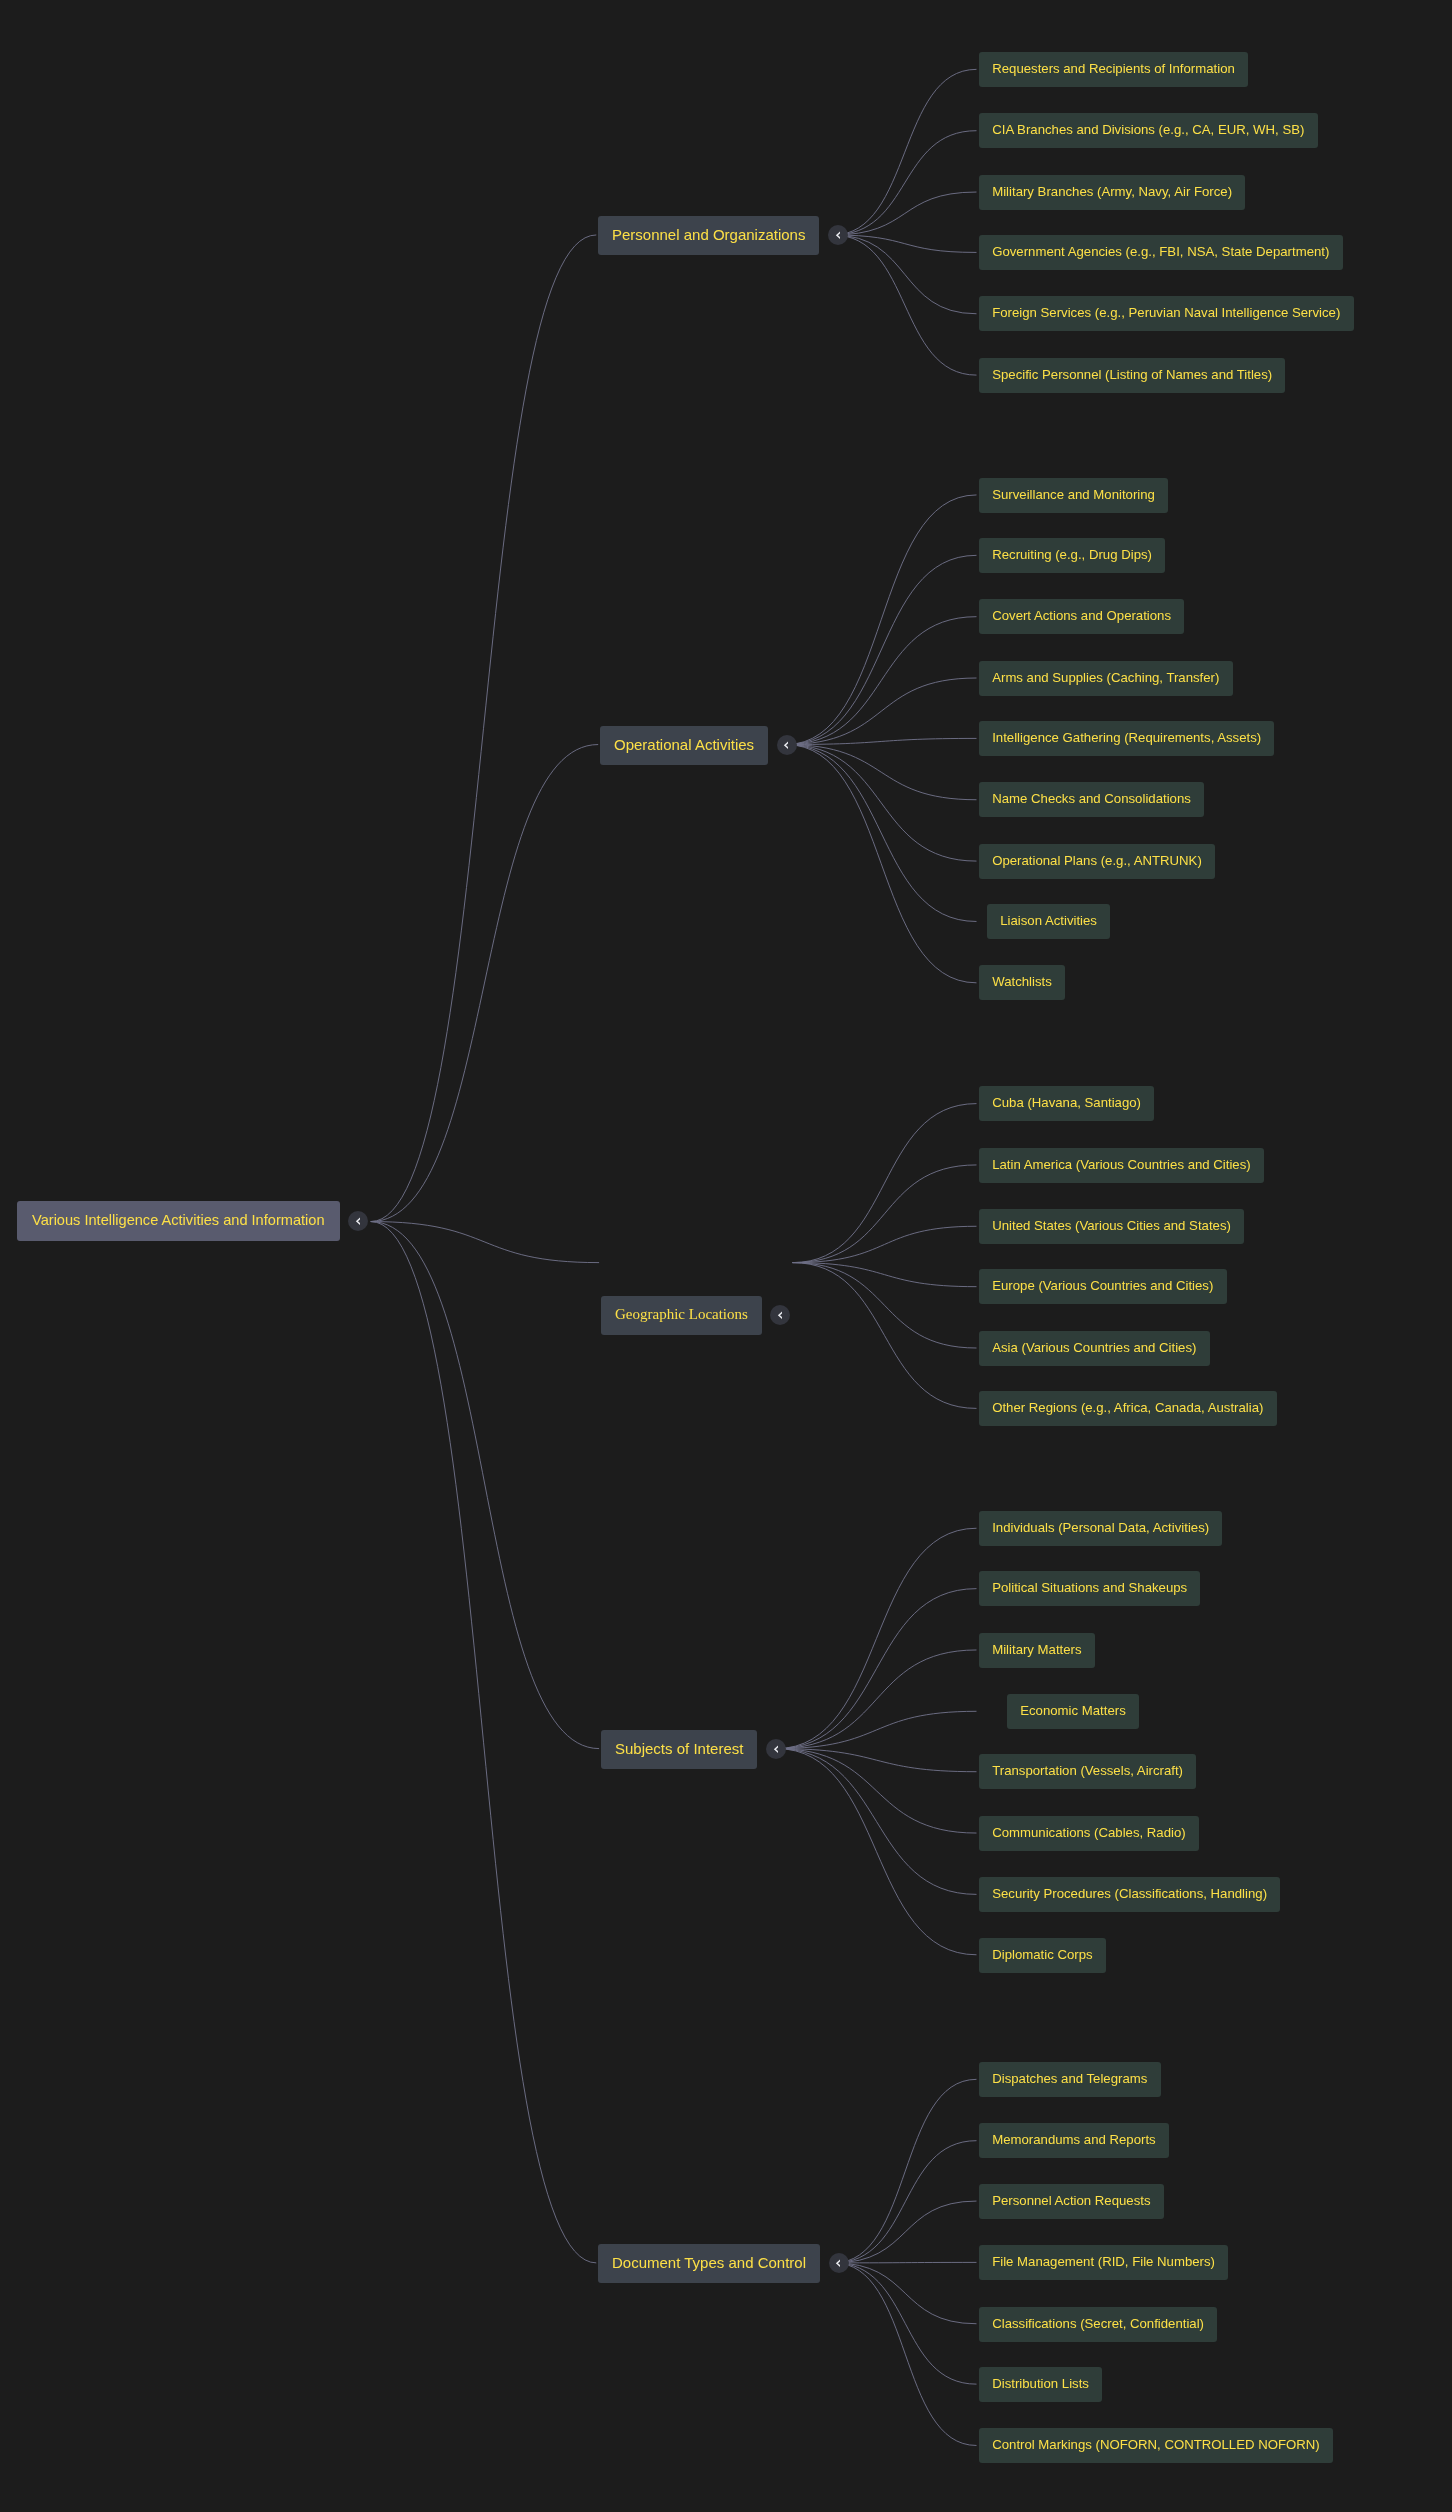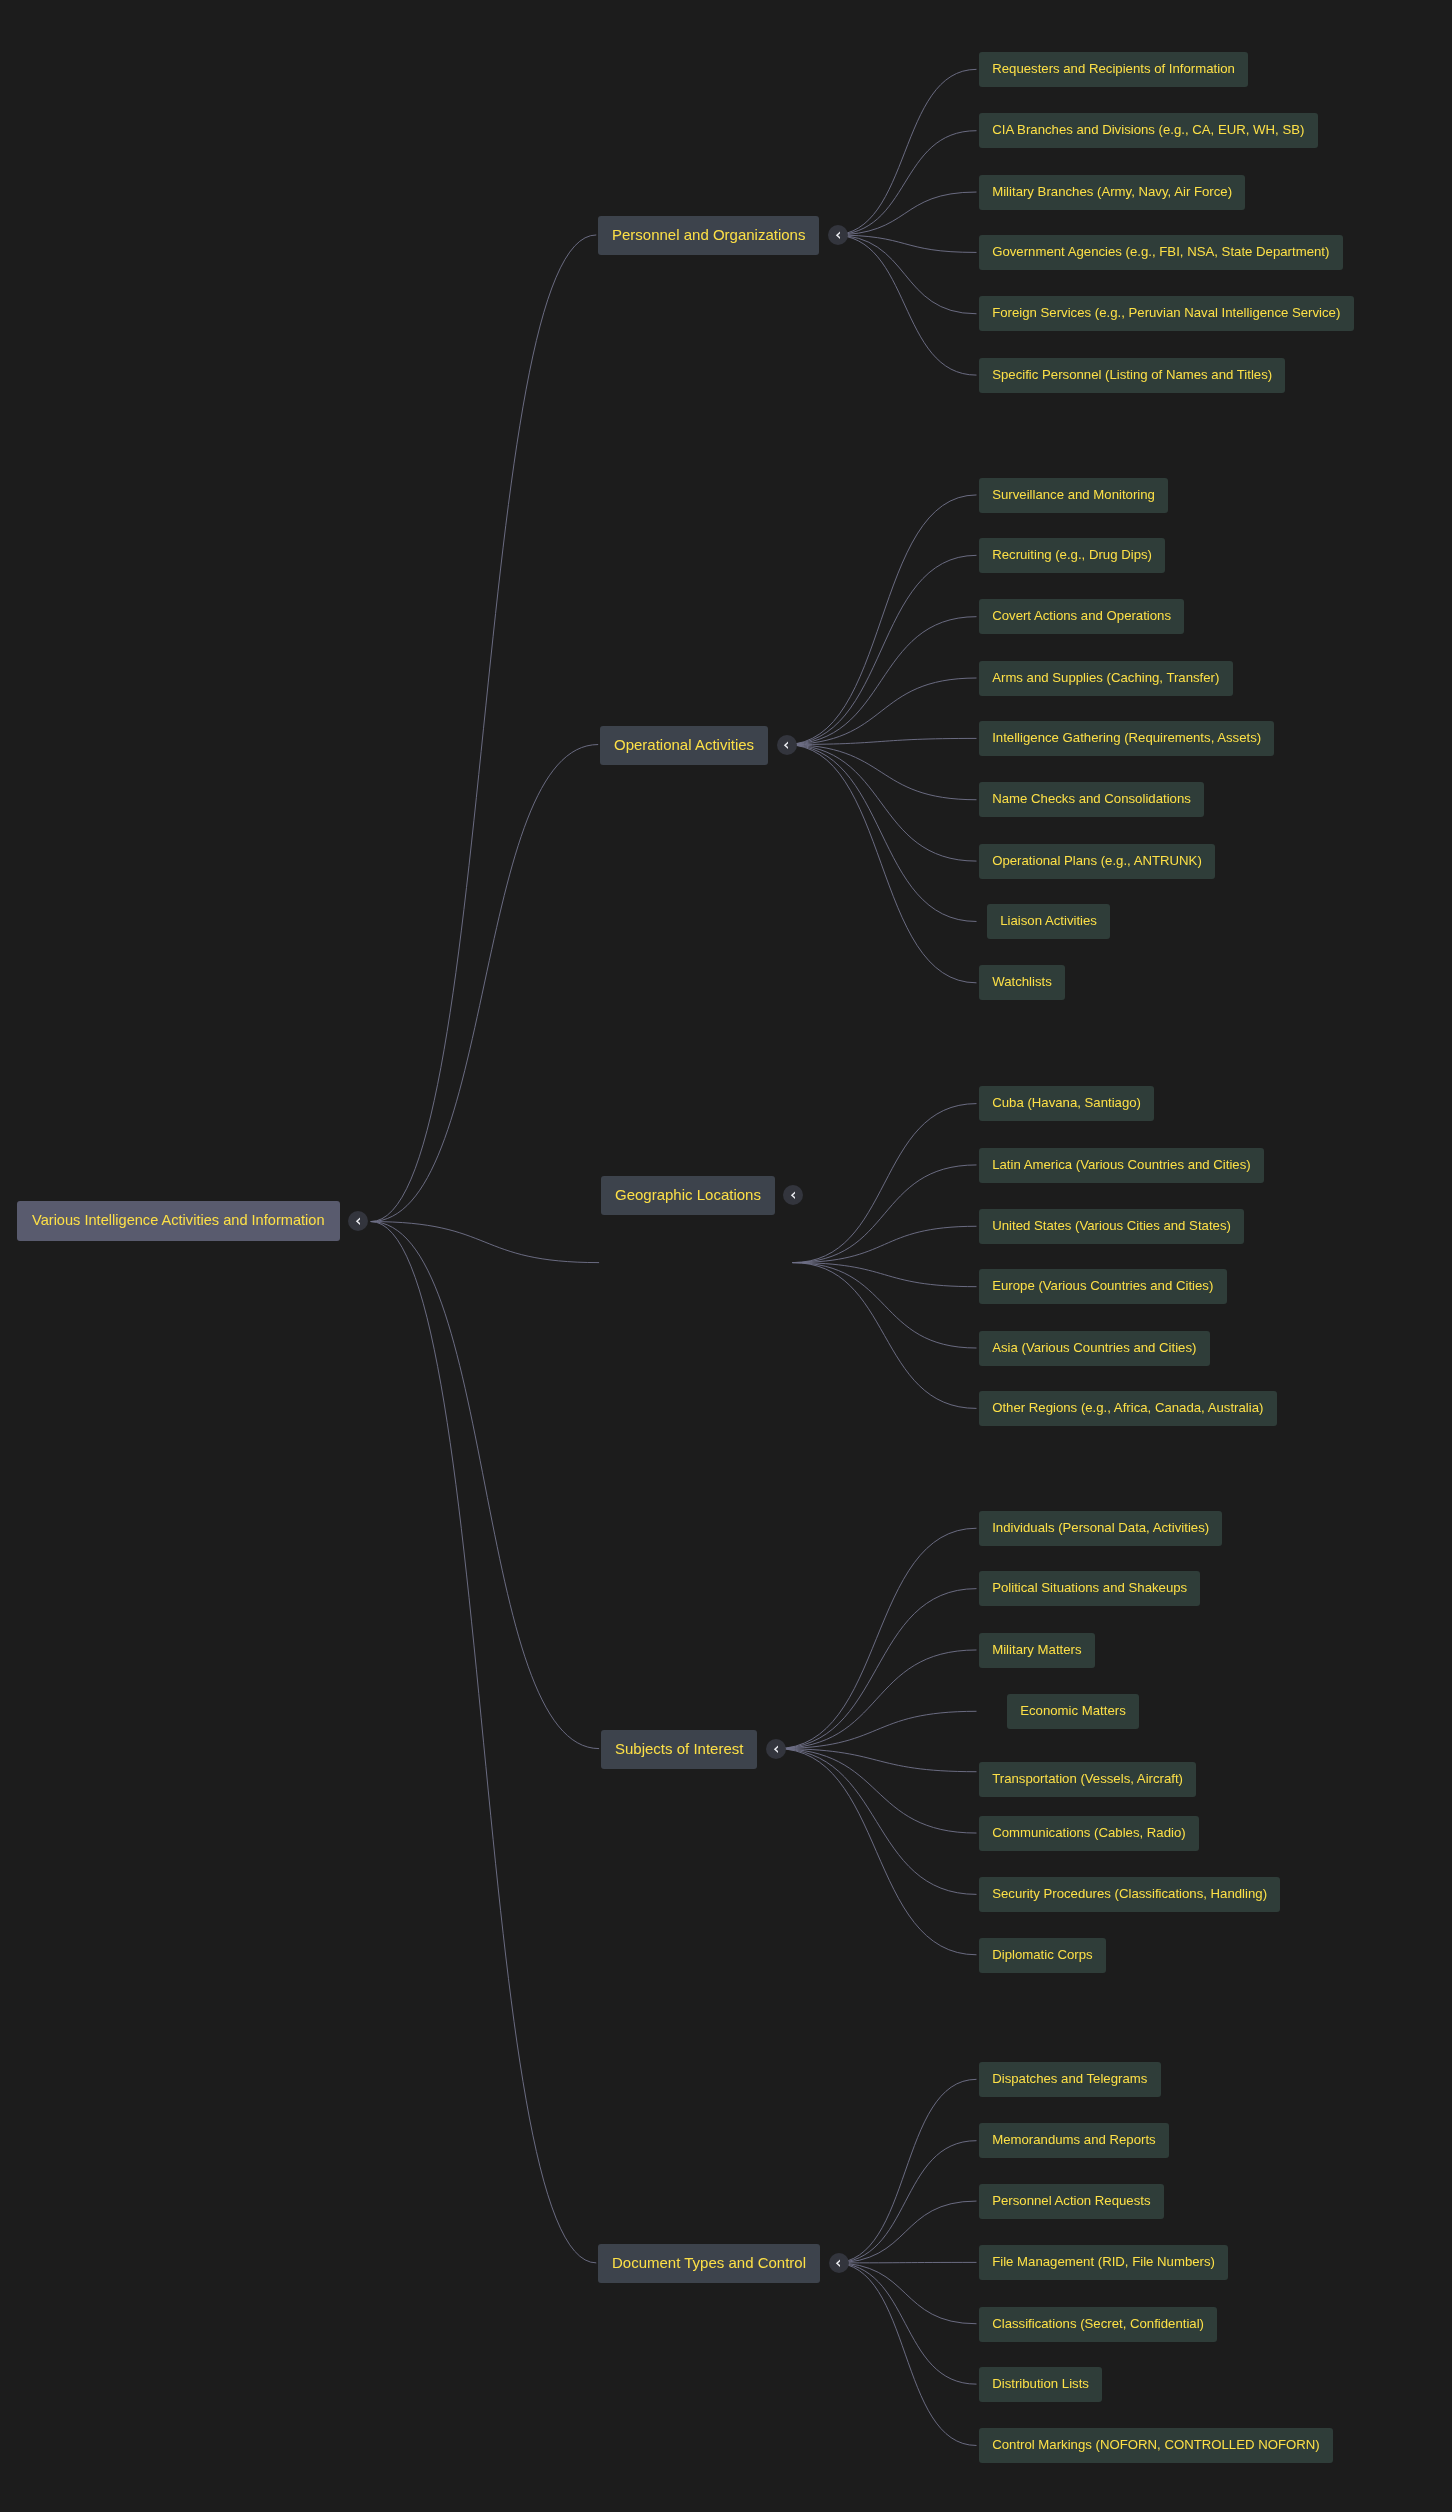--- a/index.html
+++ b/index.html
@@ -188,21 +188,21 @@
       </div>
       <div class="node node-leaf" style="left: 979px; top: 844px;">
         <div class="node-box">Operational Plans (e.g., ANTRUNK)</div>
       </div>
       <div class="node node-leaf" style="left: 987px; top: 904px;">
         <div class="node-box">Liaison Activities</div>
       </div>
       <div class="node node-leaf" style="left: 979px; top: 965px;">
         <div class="node-box">Watchlists</div>
       </div>
-      <div class="node node-branch" style="left: 601px; top: 1176px;">
+      <div class="node node-branch" style="left: 601px; top: 1296px; font-family: Liberation Serif, serif;">
         <div class="node-box">Geographic Locations</div>
         <span class="toggle">
           <svg width="10.4" height="10.4" viewBox="0 0 11 11">
             <path d="M7.4 1.6 L3.0 5.5 L7.4 9.4 L7.4 7.4 L5.3 5.5 L7.4 3.6 Z" fill="#e8e9ee"></path>
           </svg>
         </span>
       </div>
       <div class="node node-leaf" style="left: 979px; top: 1086px;">
         <div class="node-box">Cuba (Havana, Santiago)</div>
       </div>
@@ -234,21 +234,21 @@
       </div>
       <div class="node node-leaf" style="left: 979px; top: 1571px;">
         <div class="node-box">Political Situations and Shakeups</div>
       </div>
       <div class="node node-leaf" style="left: 979px; top: 1633px;">
         <div class="node-box">Military Matters</div>
       </div>
       <div class="node node-leaf" style="left: 979px; top: 1694px; padding-left: 28px;">
         <div class="node-box">Economic Matters</div>
       </div>
-      <div class="node node-leaf" style="left: 979px; top: 1754px; margin-top: 8px;">
+      <div class="node node-leaf" style="left: 979px; top: 1754px;">
         <div class="node-box">Transportation (Vessels, Aircraft)</div>
       </div>
       <div class="node node-leaf" style="left: 979px; top: 1816px;">
         <div class="node-box">Communications (Cables, Radio)</div>
       </div>
       <div class="node node-leaf" style="left: 979px; top: 1877px;">
         <div class="node-box">Security Procedures (Classifications, Handling)</div>
       </div>
       <div class="node node-leaf" style="left: 979px; top: 1938px;">
         <div class="node-box">Diplomatic Corps</div>

